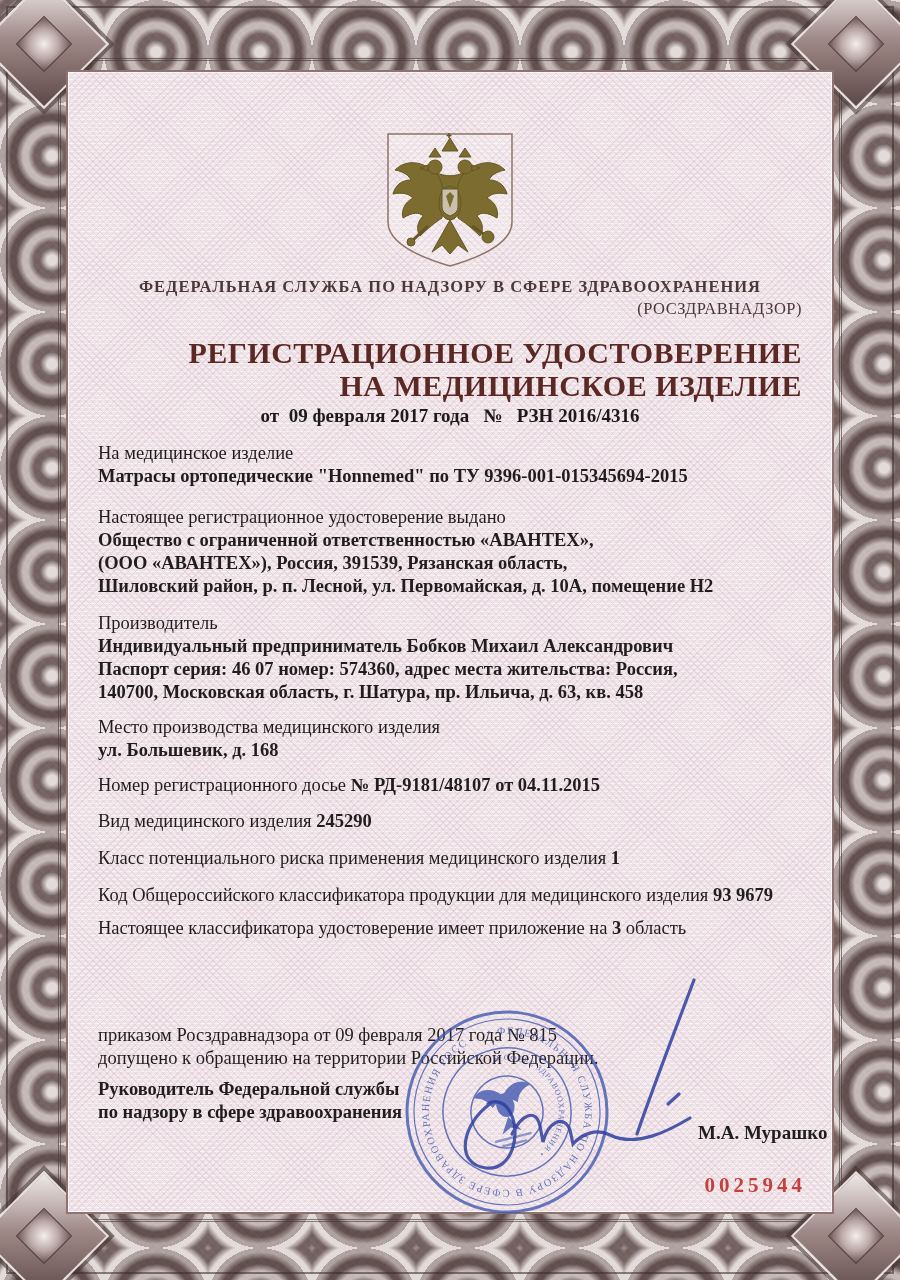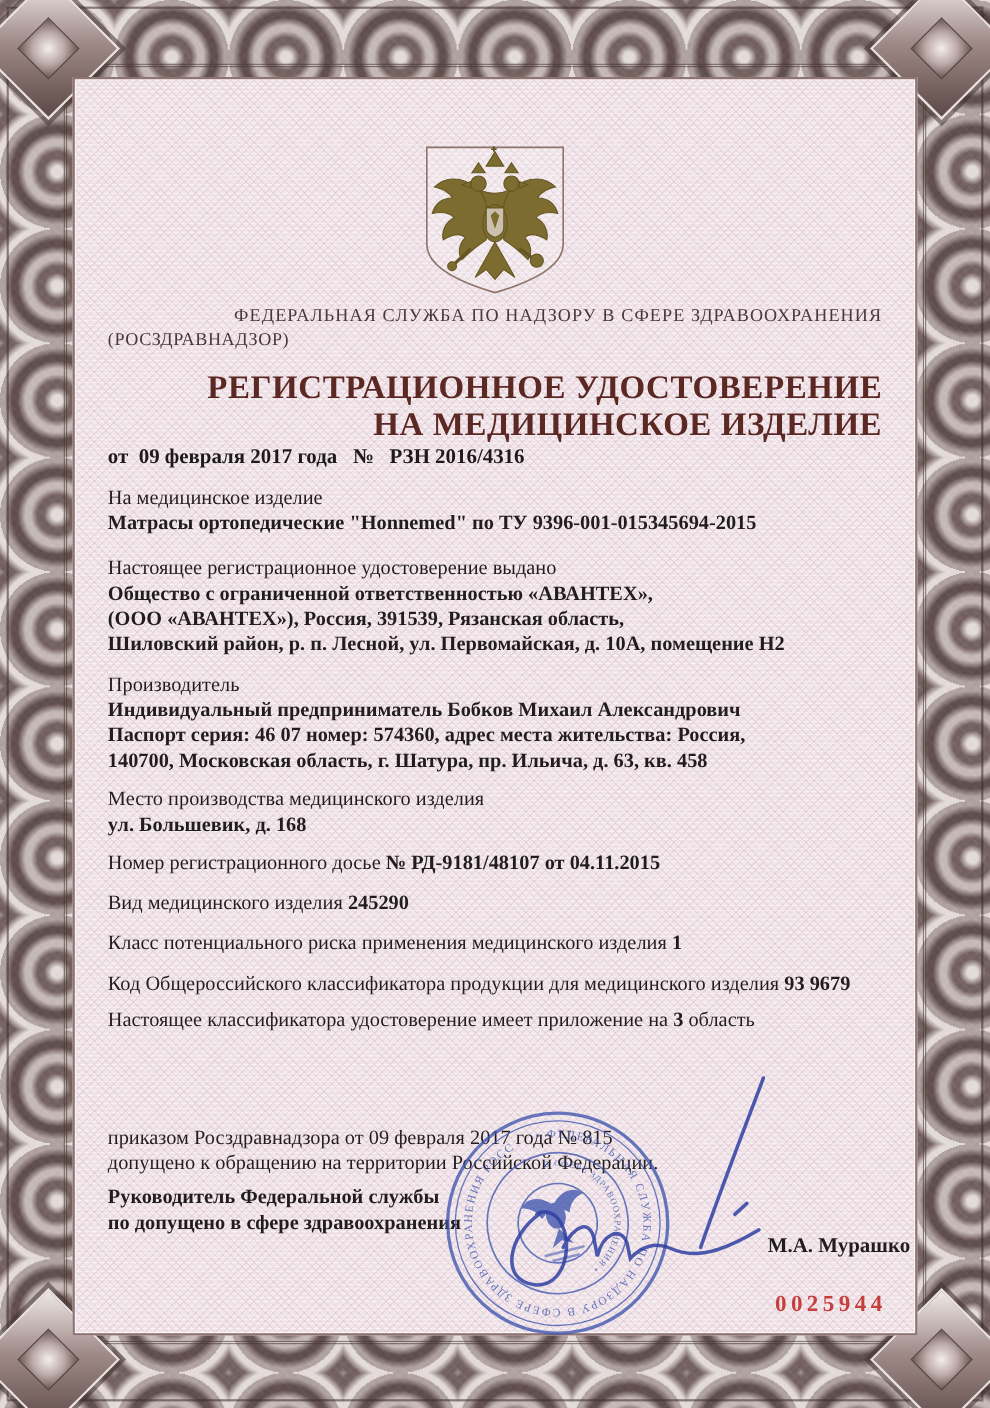--- a/index.html
+++ b/index.html
@@ -30,27 +30,27 @@
   .panel{position:absolute;left:66px;top:70px;right:66px;bottom:66px;
     background-color:#f1e7eb;
     background-image:
       repeating-linear-gradient(45deg, rgba(213,175,196,.30) 0 1px, rgba(0,0,0,0) 1px 5px),
       repeating-linear-gradient(-45deg, rgba(213,175,196,.30) 0 1px, rgba(0,0,0,0) 1px 5px),
       repeating-linear-gradient(0deg, rgba(255,255,255,.45) 0 1px, rgba(0,0,0,0) 1px 4px);
     border:2px solid #8e7370;box-shadow:inset 0 0 0 1px rgba(255,255,255,.65);
     padding:0 30px;box-sizing:border-box;}
 
   .emblem-wrap{margin:58px auto 0;width:134px;height:140px;}
-  .agency{margin-top:6px;text-align:right;font-size:16.5px;line-height:22px;
-    letter-spacing:1px;color:#4a3838;}
-  .agency2{text-align:left;font-size:16.5px;line-height:22px;letter-spacing:.5px;color:#4a3838;}
+  .agency{margin-top:6px;text-align:center;font-size:16.5px;line-height:22px;
+    letter-spacing:1px;color:#4a3838;font-weight:bold;}
+  .agency2{text-align:right;font-size:16.5px;line-height:22px;letter-spacing:.5px;color:#4a3838;}
 
   .title{margin-top:16px;text-align:right;font-weight:bold;font-size:30px;
     line-height:33px;letter-spacing:.5px;color:#5c2824;}
-  .dateline{margin-top:2px;text-align:left;font-weight:bold;font-size:19px;
+  .dateline{margin-top:2px;text-align:center;font-weight:bold;font-size:19px;
     line-height:24px;color:#1f1a1a;white-space:pre;}
 
   .body-text{margin-top:14px;font-size:18.5px;line-height:23px;color:#221d1d;}
   .body-text p{margin:0;}
   .b{font-weight:bold;}
   .m18{margin-top:18px!important}.m14{margin-top:14px!important}
   .m13{margin-top:13px!important}.m12{margin-top:12px!important}
   .m10{margin-top:10px!important}.m84{margin-top:84px!important}
   .m8{margin-top:8px!important}
 
@@ -133,21 +133,21 @@
       <p class="m14"><span>Класс потенциального риска применения медицинского изделия</span> <span class="b">1</span></p>
 
       <p class="m14"><span>Код Общероссийского классификатора продукции для медицинского изделия</span> <span class="b">93 9679</span></p>
 
       <p class="m10"><span>Настоящее классификатора удостоверение имеет приложение на</span> <span class="b">3</span> <span>область</span></p>
 
       <p class="m84">приказом Росздравнадзора от 09 февраля 2017 года № 815</p>
       <p>допущено к обращению на территории Российской Федерации.</p>
 
       <p class="b m8">Руководитель Федеральной службы</p>
-      <p class="b">по допущено в сфере здравоохранения</p>
+      <p class="b">по надзору в сфере здравоохранения</p>
     </div>
 
     <div class="stamp">
       <svg width="210" height="210" viewBox="0 0 210 210">
         <defs>
           <path id="ringA" d="M105,27 a78,78 0 1,1 -0.1,0"></path>
           <path id="ringB" d="M105,53 a52,52 0 1,1 -0.1,0"></path>
         </defs>
         <g transform="rotate(-14 105 105)" opacity="0.78" fill="none" stroke="#3f55ae">
           <circle cx="105" cy="105" r="100" stroke-width="3"></circle>

